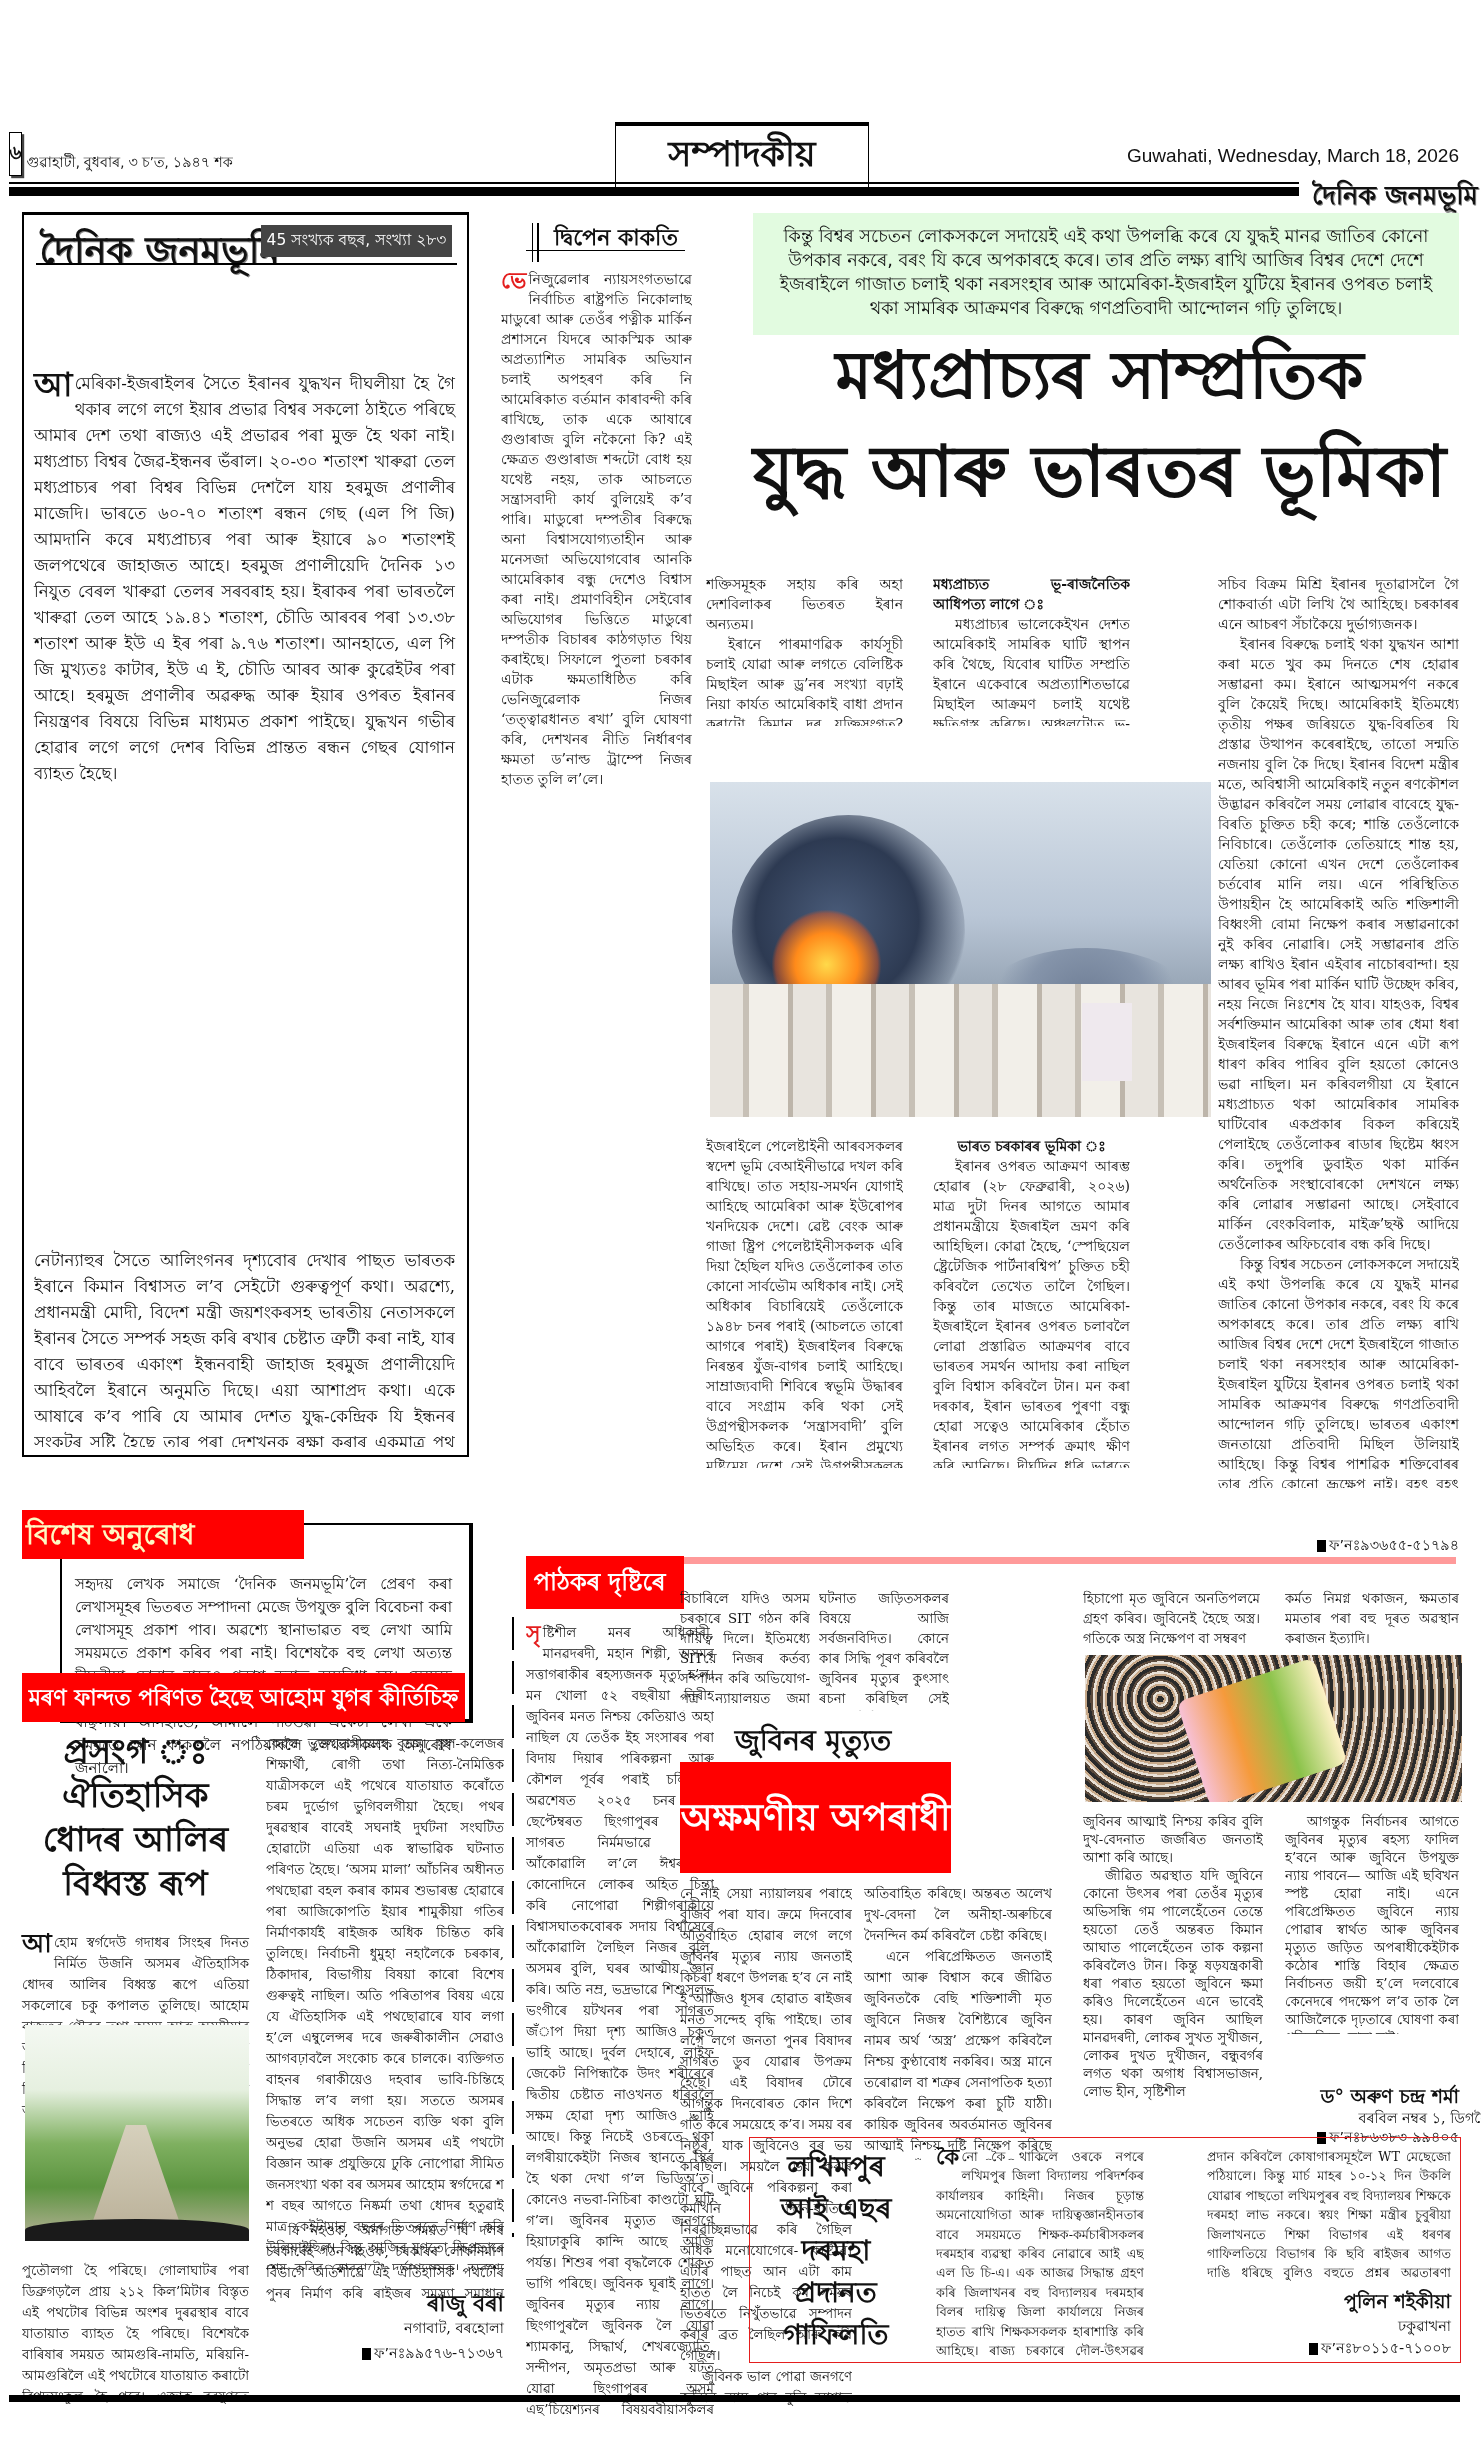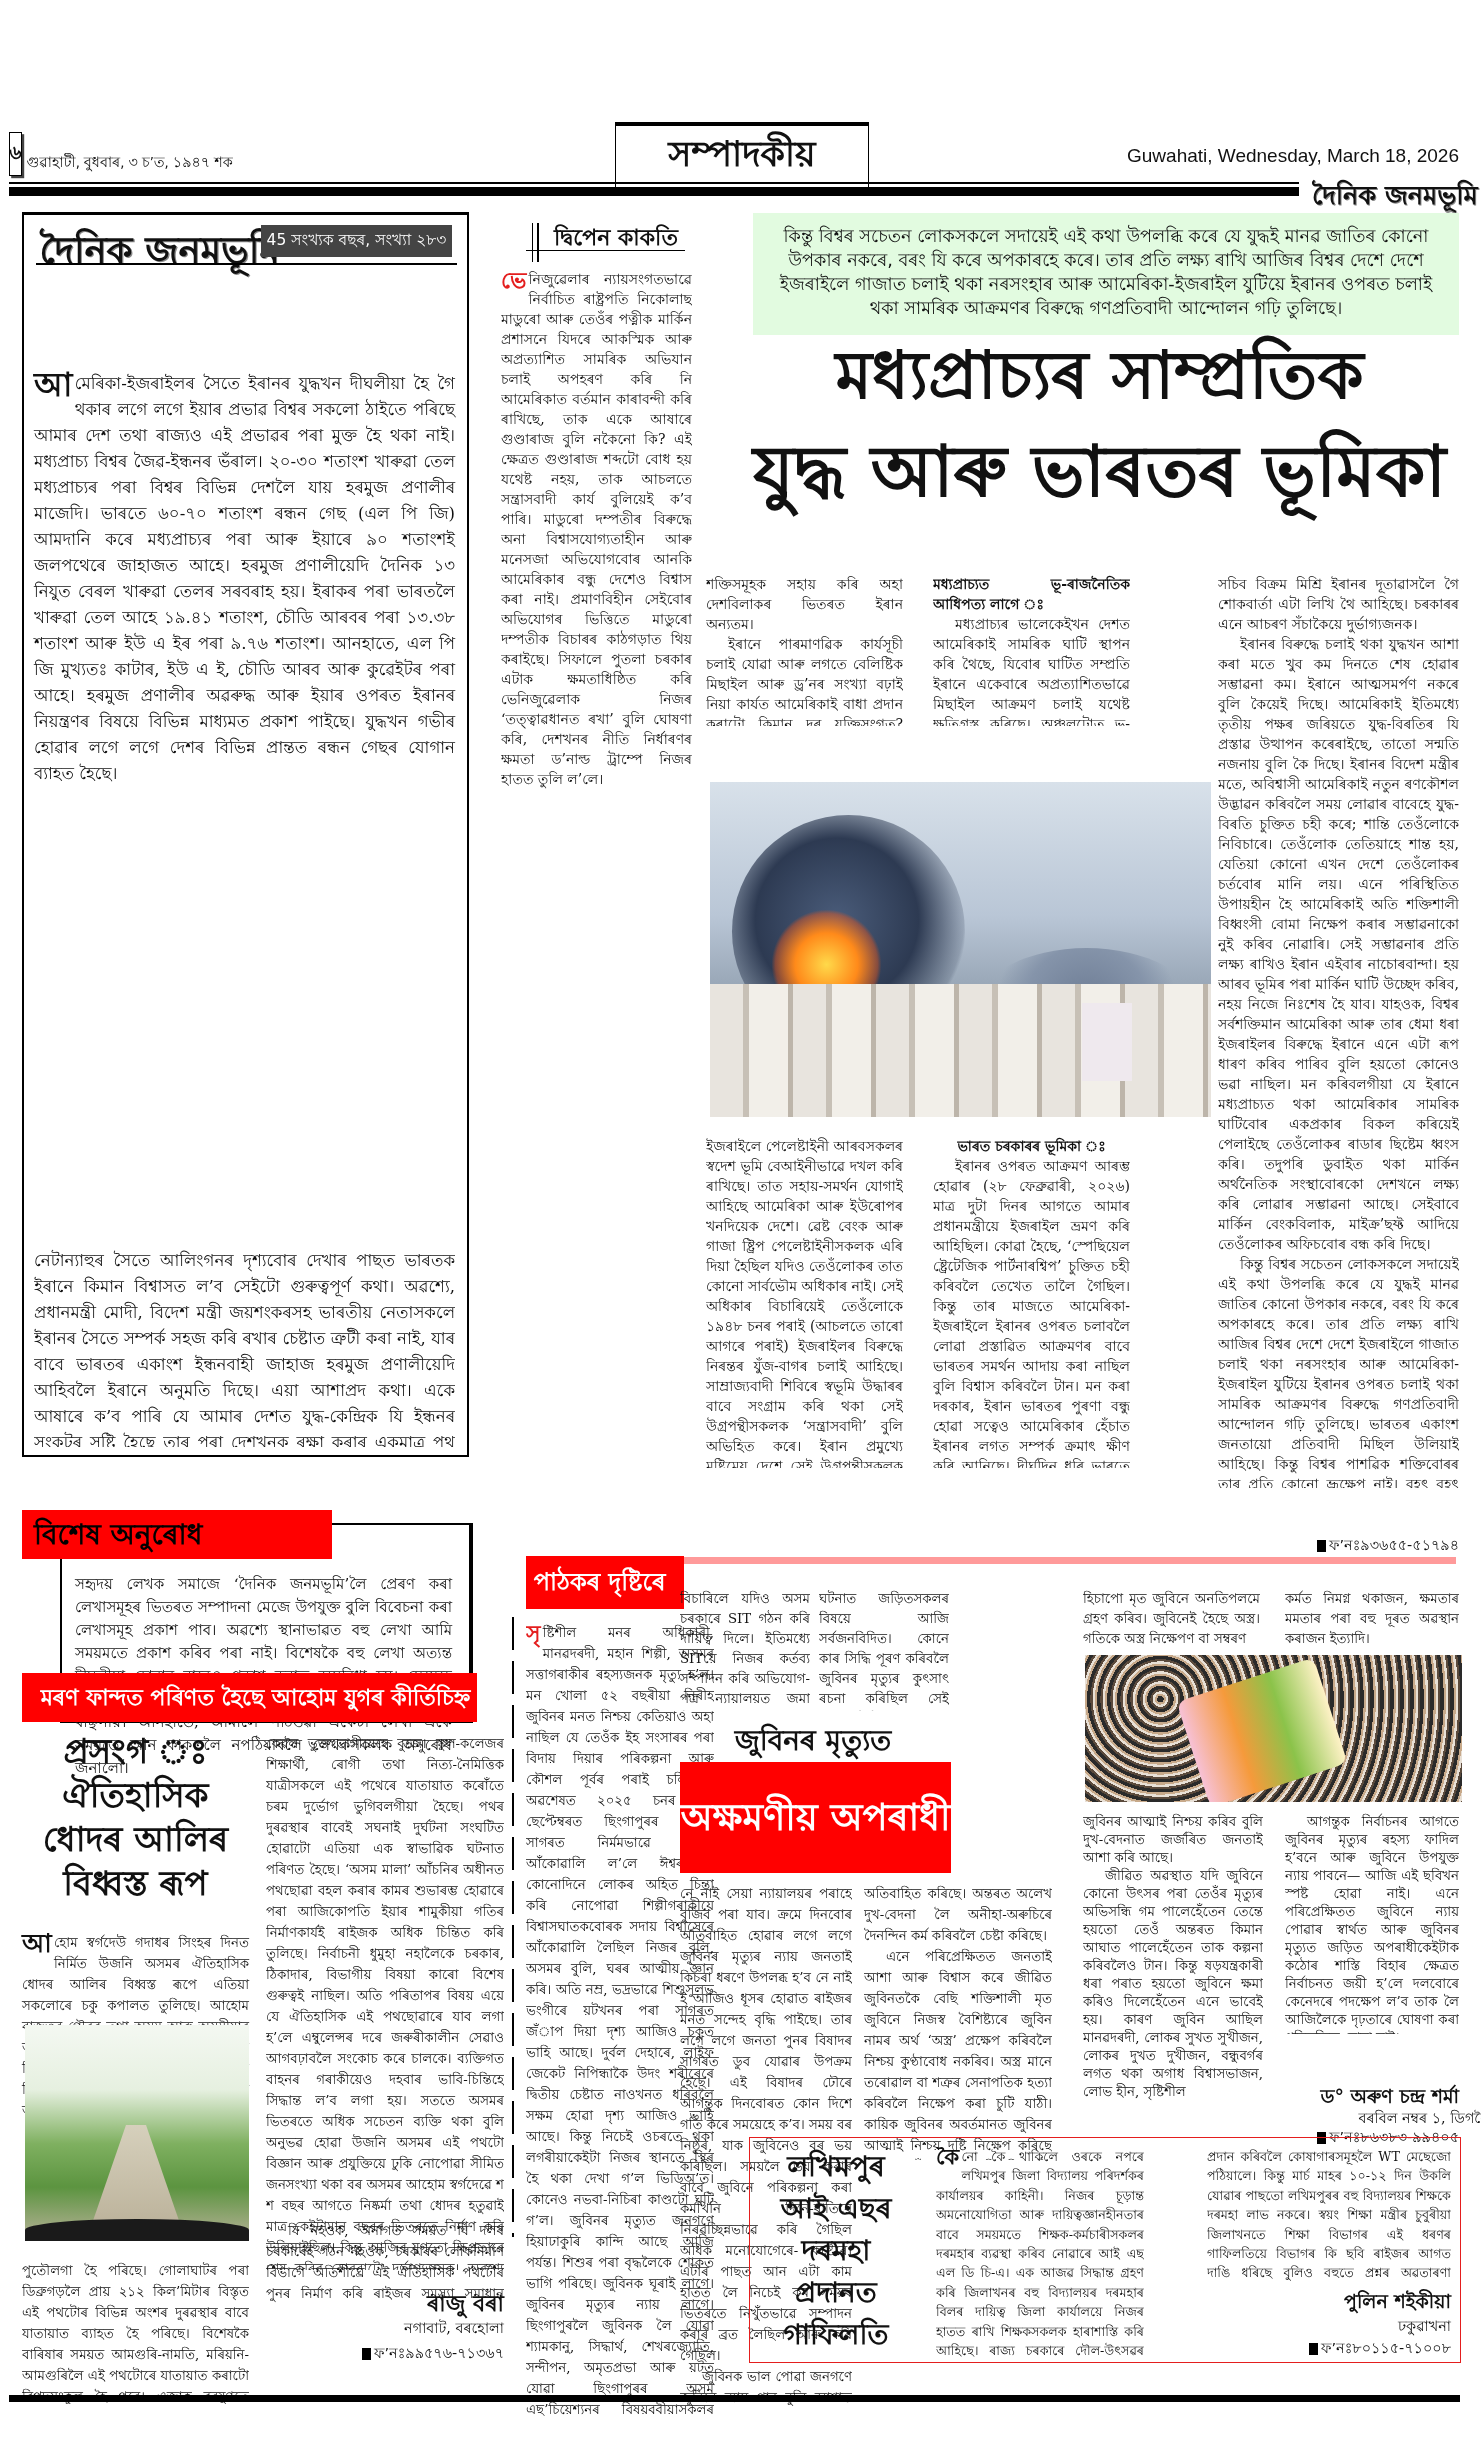--- a/index.html
+++ b/index.html
@@ -97,27 +97,27 @@
 </div>
 <div class="txt abs" style="left:933px;top:1136px;width:197px;font-size:14px;line-height:20px;height:332px;overflow:hidden;">
   <p class="bold center" style="text-indent:0;">ভাৰত চৰকাৰৰ ভূমিকা ঃ</p>
   <p>ইৰানৰ ওপৰত আক্ৰমণ আৰম্ভ হোৱাৰ (২৮ ফেব্ৰুৱাৰী, ২০২৬) মাত্ৰ দুটা দিনৰ আগতে আমাৰ প্ৰধানমন্ত্ৰীয়ে ইজৰাইল ভ্ৰমণ কৰি আহিছিল। কোৱা হৈছে, ‘স্পেছিয়েল ষ্ট্ৰেটেজিক পাৰ্টনাৰশ্বিপ’ চুক্তিত চহী কৰিবলৈ তেখেত তালৈ গৈছিল। কিন্তু তাৰ মাজতে আমেৰিকা-ইজৰাইলে ইৰানৰ ওপৰত চলাবলৈ লোৱা প্ৰস্তাৱিত আক্ৰমণৰ বাবে ভাৰতৰ সমৰ্থন আদায় কৰা নাছিল বুলি বিশ্বাস কৰিবলৈ টান। মন কৰা দৰকাৰ, ইৰান ভাৰতৰ পুৰণা বন্ধু হোৱা সত্বেও আমেৰিকাৰ হেঁচাত ইৰানৰ লগত সম্পৰ্ক ক্ৰমাৎ ক্ষীণ কৰি আনিছে। দীৰ্ঘদিন ধৰি ভাৰতে ইৰানৰ পৰা সস্তাত তেল আমদানি কৰি আহিছিল। আমেৰিকাৰ চাপত পৰি ভাৰতে ২০১৯ চনৰ মাজভাগৰ পৰাই ইৰানৰ পৰা তেল ক্ৰয় কৰা বন্ধ কৰিছিল। ইৰানৰ ওপৰত আমেৰিকা-ইজৰাইলৰ আক্ৰমণ সন্দৰ্ভত ভাৰত চৰকাৰে বিবৃতি এটাও দিয়া নাই। আনহাতে, শ্ৰীলংকাই ইৰানৰ জাহাজক সহায় কৰিবলৈ নিজৰ জাহাজো প্ৰেৰণ কৰিছে। আয়াতোল্লা খামেনেইক হত্যা কৰাৰ পাছতো প্ৰধানমন্ত্ৰী মৌন হৈ আছে; কেৱল বিদেশ</p>
 </div>
 <div class="phone abs" style="left:1246px;top:1534px;width:213px;">
   <span class="sq"></span><span>ফ’নঃ৯৩৬৫৫-৫১৭৯৪</span>
 </div>
 
 <div class="abs" style="left:60px;top:1523px;width:407px;height:194px;border:2.2px solid #000;border-width:2.2px 4.4px 4.4px 2.2px;"></div>
-<div class="abs" style="left:22px;top:1510px;width:310px;height:49px;background:#ff0000;color:#000000;font-size:28px;font-weight:bold;line-height:49px;padding-left:12px;box-sizing:border-box;">বিশেষ অনুৰোধ</div>
+<div class="abs" style="left:22px;top:1510px;width:282px;height:49px;background:#ff0000;color:#fef9c3;font-size:28px;font-weight:bold;line-height:49px;padding-left:4px;box-sizing:border-box;">বিশেষ অনুৰোধ</div>
 <div class="txt abs" style="left:75px;top:1573px;width:377px;font-size:15px;line-height:23px;">
   <p>সহৃদয় লেখক সমাজে ‘দৈনিক জনমভূমি’লৈ প্ৰেৰণ কৰা লেখাসমূহৰ ভিতৰত সম্পাদনা মেজে উপযুক্ত বুলি বিবেচনা কৰা লেখাসমূহ প্ৰকাশ পাব। অৱশ্যে স্থানাভাৱত বহু লেখা আমি সময়মতে প্ৰকাশ কৰিব পৰা নাই। বিশেষকৈ বহু লেখা অত্যন্ত দীঘলীয়া হোৱাৰ বাবেও প্ৰকাশ কৰাত অসুবিধা হয়। সেয়েহে আমালৈ পঠিওৱা লেখাসমূহ ৮০০ শব্দৰ ভিতৰত হোৱাটো বাঞ্ছনীয়। আনহাতে, আমালৈ পঠিওৱা একেটা লেখা একে সময়তে আন কাকতলৈ নপঠিয়াবলৈ লেখকসকলক অনুৰোধ জনালোঁ।</p>
 </div>
 <div class="abs right" style="left:75px;top:1693px;width:377px;font-size:15.5px;font-weight:bold;">— কাৰ্যবাহী সম্পাদক</div>
 
-<div class="abs center" style="left:22px;top:1673px;width:443px;height:49px;background:#ff0000;color:#fff;font-size:22px;font-weight:bold;line-height:49px;padding-left:12px;">মৰণ ফান্দত পৰিণত হৈছে আহোম যুগৰ কীৰ্তিচিহ্ন</div>
+<div class="abs center" style="left:22px;top:1673px;width:443px;height:49px;background:#ff0000;color:#fff;font-size:22px;font-weight:bold;line-height:49px;">মৰণ ফান্দত পৰিণত হৈছে আহোম যুগৰ কীৰ্তিচিহ্ন</div>
 
 <div class="abs center" style="left:22px;top:1729px;width:227px;">
   <div style="font-size:34px;font-weight:bold;line-height:44px;">প্ৰসংগ ঃ</div>
   <div style="font-size:34px;font-weight:bold;line-height:44px;">ঐতিহাসিক</div>
   <div style="font-size:34px;font-weight:bold;line-height:44px;">ধোদৰ আলিৰ</div>
   <div style="font-size:34px;font-weight:bold;line-height:44px;">বিধ্বস্ত ৰূপ</div>
 </div>
 
 <div class="txt abs" style="left:22px;top:1932px;width:227px;font-size:13.3px;line-height:21px;">
   <p><span class="dropcap" style="font-size:25.5px;line-height:22px;">আ</span><span>হোম স্বৰ্গদেউ গদাধৰ সিংহৰ দিনত নিৰ্মিত উজনি অসমৰ ঐতিহাসিক ধোদৰ আলিৰ বিধ্বস্ত ৰূপে এতিয়া সকলোৰে চকু কপালত তুলিছে। আহোম ৰাজত্বৰ গৌৰৱ তথা অসম আৰু অসমীয়াৰ আৱেগ বিজড়িত এই পথটো বিশ্বৰ ভিতৰতে অনন্য নিদৰ্শন। কিন্তু পৰিতাপৰ বিষয় যে বৰ্তমান এই পথটোৰ অৱস্থা অতিশয়</span></p>

